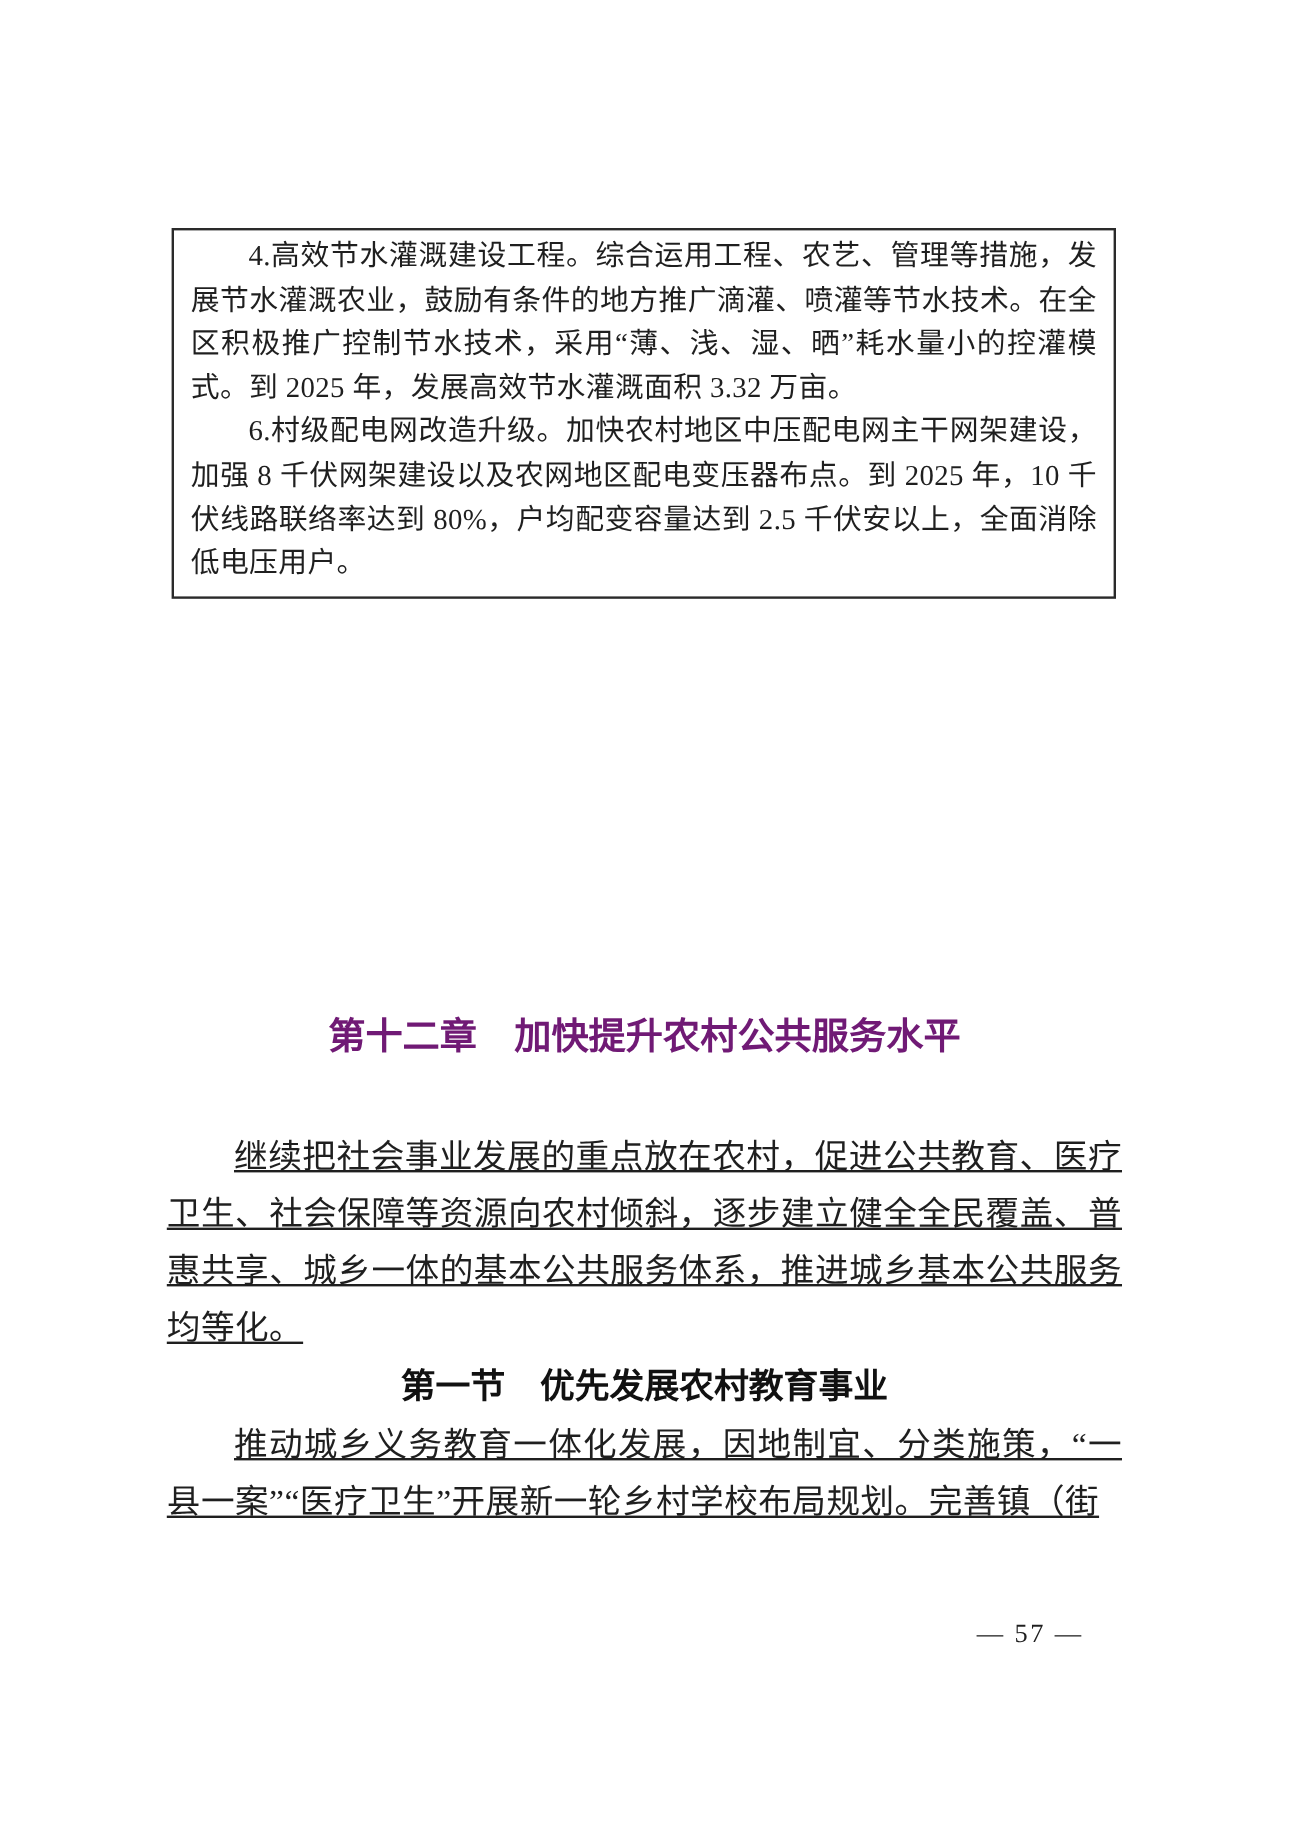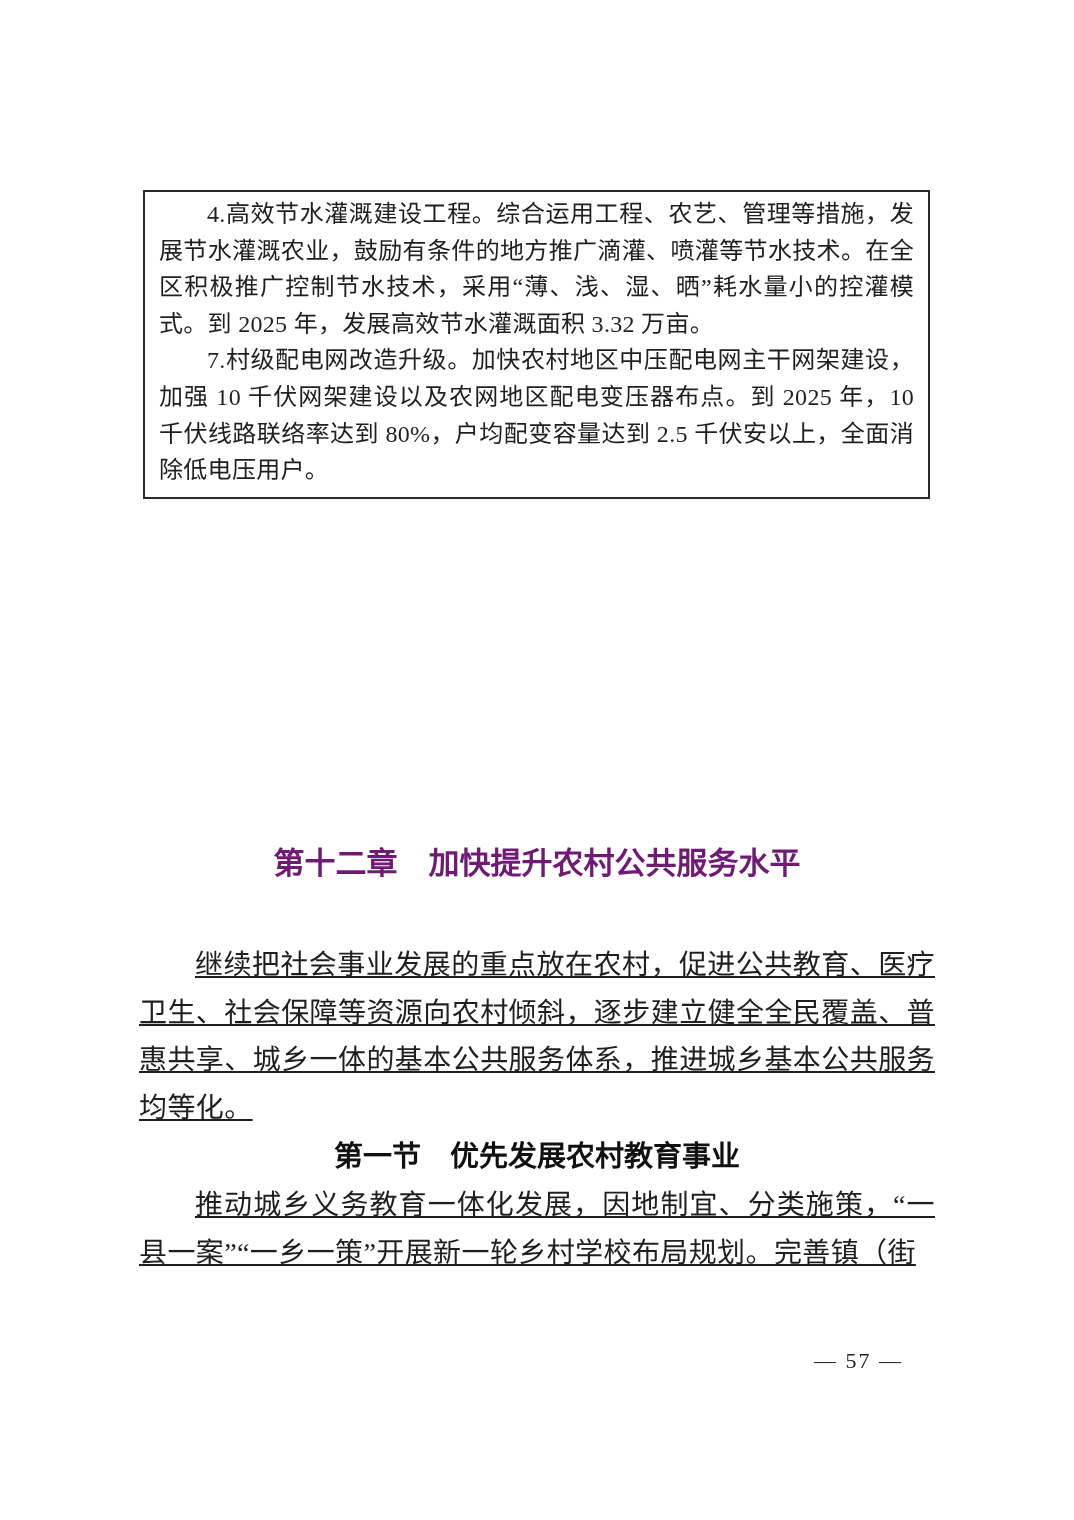--- a/index.html
+++ b/index.html
@@ -105,28 +105,28 @@
 </style>
 </head>
 <body>
 
 <div class="page">
 
   <div class="content">
 
     <div class="notice-box">
       <p class="box-para">4.高效节水灌溉建设工程。综合运用工程、农艺、管理等措施，发展节水灌溉农业，鼓励有条件的地方推广滴灌、喷灌等节水技术。在全区积极推广控制节水技术，采用“薄、浅、湿、晒”耗水量小的控灌模式。到 2025 年，发展高效节水灌溉面积 3.32 万亩。</p>
-      <p class="box-para">7.村级配电网改造升级。加快农村地区中压配电网主干网架建设，加强 10 千伏网架建设以及农网地区配电变压器布点。到 2025 年，10 千伏线路联络率达到 80%，户均配变容量达到 2.5 千伏安以上，全面消除低电压用户。</p>
+      <p class="box-para">6.村级配电网改造升级。加快农村地区中压配电网主干网架建设，加强 8 千伏网架建设以及农网地区配电变压器布点。到 2025 年，10 千伏线路联络率达到 80%，户均配变容量达到 2.5 千伏安以上，全面消除低电压用户。</p>
     </div>
 
     <h1 class="chapter-heading">第十二章　加快提升农村公共服务水平</h1>
 
     <p class="body-para intro-para">继续把社会事业发展的重点放在农村，促进公共教育、医疗卫生、社会保障等资源向农村倾斜，逐步建立健全全民覆盖、普惠共享、城乡一体的基本公共服务体系，推进城乡基本公共服务均等化。</p>
 
     <h2 class="section-heading">第一节　优先发展农村教育事业</h2>
 
-    <p class="body-para section-para">推动城乡义务教育一体化发展，因地制宜、分类施策，“一县一案”“一乡一策”开展新一轮乡村学校布局规划。完善镇（街</p>
+    <p class="body-para section-para">推动城乡义务教育一体化发展，因地制宜、分类施策，“一县一案”“医疗卫生”开展新一轮乡村学校布局规划。完善镇（街</p>
 
   </div>
 
   <div class="page-number">— 57 —</div>
 
 </div>
 
 </body></html>

